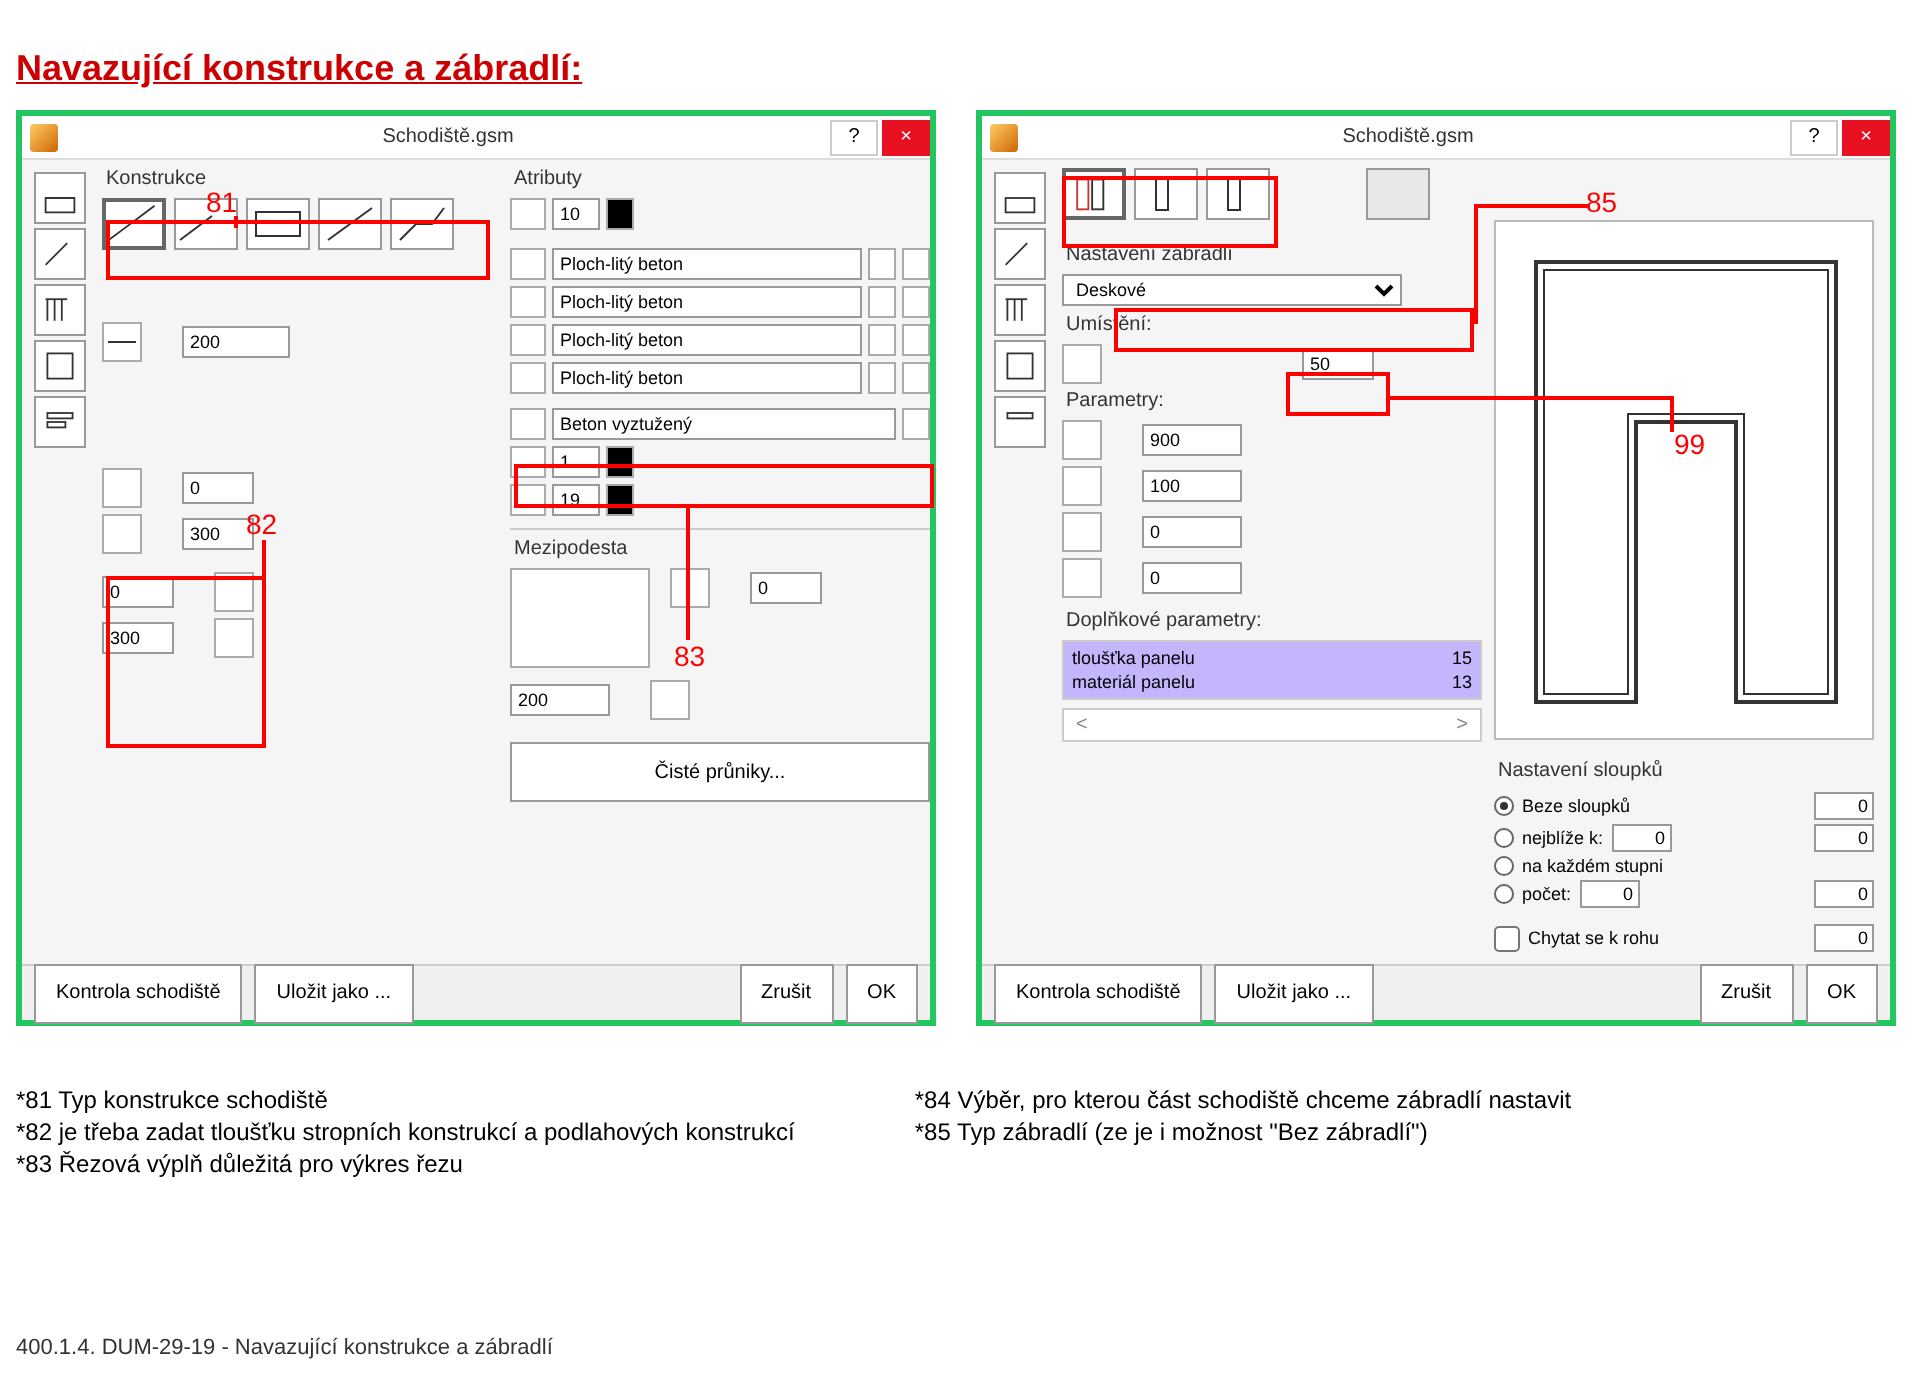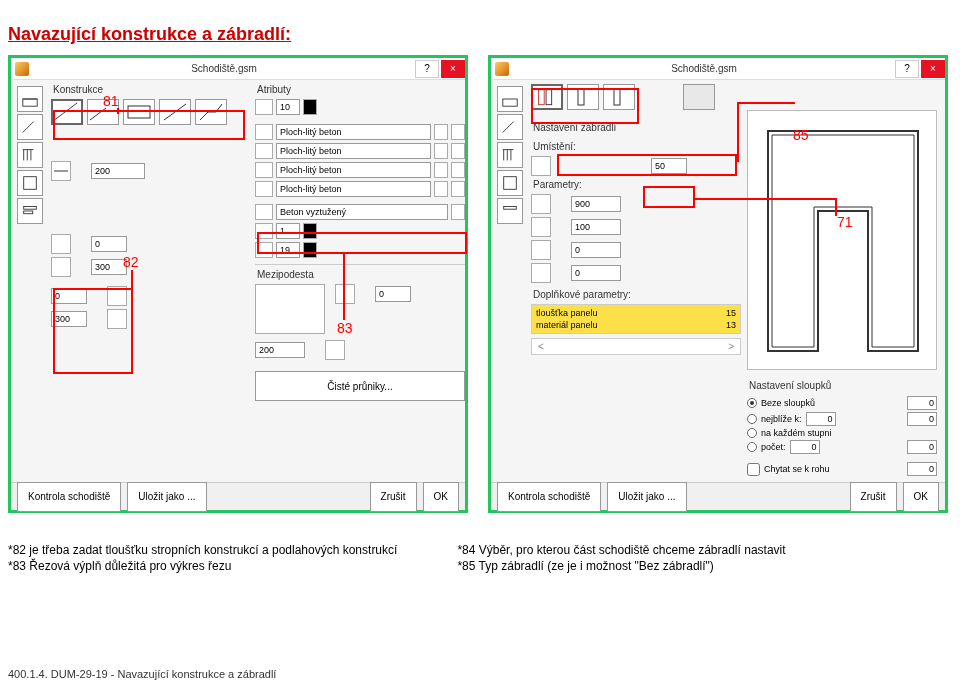--- a/index.html
+++ b/index.html
@@ -302,20 +302,23 @@
               <svg viewBox="0 0 30 24">
                 <rect x="10" y="4" width="6" height="16" fill="none" stroke="#333"></rect>
               </svg>
             </div>
           <div style="width:40px"></div>
           <div class="thumb" style="background:#e8e8e8"></div>
         </div>
 
         <div class="subgroup" style="border-top:none; margin-top:8px;">
           <div class="section-label">Nastavení zábradlí</div>
+          <select style="width:170px;">
+            <option>Deskové</option>
+          </select>
           <div style="height:4px"></div>
           <div class="section-label">Umístění:</div>
           <div class="input-row">
             <div class="smicon"></div>
             <div style="width:60px"></div>
             <input class="txt" style="width: 36px;" value="50">
           </div>
           <div class="section-label">Parametry:</div>
           <div class="input-row">
               <div class="smicon"></div>
@@ -328,21 +331,21 @@
           <div class="input-row">
               <div class="smicon"></div>
               <input class="txt" style="width: 50px;" value="0">
             </div>
           <div class="input-row">
               <div class="smicon"></div>
               <input class="txt" style="width: 50px;" value="0">
             </div>
 
           <div class="section-label" style="margin-top:6px">Doplňkové parametry:</div>
-          <div style="border:1px solid #ccc; background:#fde047; padding:2px 0;">
+          <div style="border:1px solid #ccc; background:#c4b5fd; padding:2px 0;">
             <div class="param-row">
                 <span>tloušťka panelu</span>
                 <span>15</span>
               </div>
             <div class="param-row">
                 <span>materiál panelu</span>
                 <span>13</span>
               </div>
           </div>
           <div class="scroll-hint">
@@ -399,36 +402,37 @@
 
       <div class="button-row">
         <div class="btn2">Kontrola schodiště</div>
         <div class="btn2">Uložit jako ...</div>
         <div class="spacer"></div>
         <div class="btn2">Zrušit</div>
         <div class="btn2">OK</div>
       </div>
     </div>
 
-    <div class="callout" style="left:302px; top:35px;margin-top:34px;">85</div>
+    <div class="callout" style="left:302px; top:35px;">85</div>
     <div class="redbox" style="left:40px; top:30px; width:108px; height:36px;"></div>
     <div class="redbox" style="left:66px; top:96px; width:180px; height:22px;"></div>
     <div class="callout-line" style="left:248px; top:44px; width:56px; height:2px;"></div>
     <div class="callout-line" style="left:246px; top:44px; width:2px; height:60px;"></div>
 
-    <div class="callout" style="left:346px; top:156px;">71</div>
+    <div class="callout" style="left:346px; top:156px;">99</div>
     <div class="redbox" style="left:152px; top:128px; width:52px; height:22px;"></div>
     <div class="callout-line" style="left:204px; top:140px; width:142px; height:2px;"></div>
     <div class="callout-line" style="left:344px; top:140px; width:2px; height:18px;"></div>
   </div>
 </div>
 
 <div class="notes">
   <div style="display:flex; gap:60px;">
     <div>
+      <p>*81 Typ konstrukce schodiště</p>
       <p>*82 je třeba zadat tloušťku stropních konstrukcí a podlahových konstrukcí</p>
       <p>*83 Řezová výplň důležitá pro výkres řezu</p>
     </div>
     <div>
       <p>*84 Výběr, pro kterou část schodiště chceme zábradlí nastavit</p>
       <p>*85 Typ zábradlí (ze je i možnost "Bez zábradlí")</p>
     </div>
   </div>
 </div>
 

